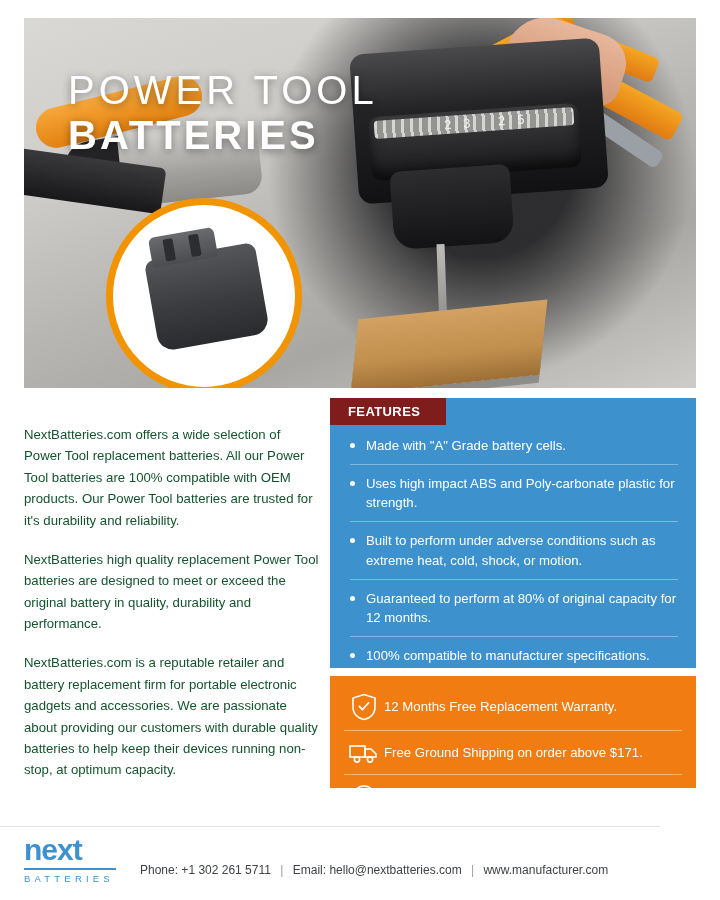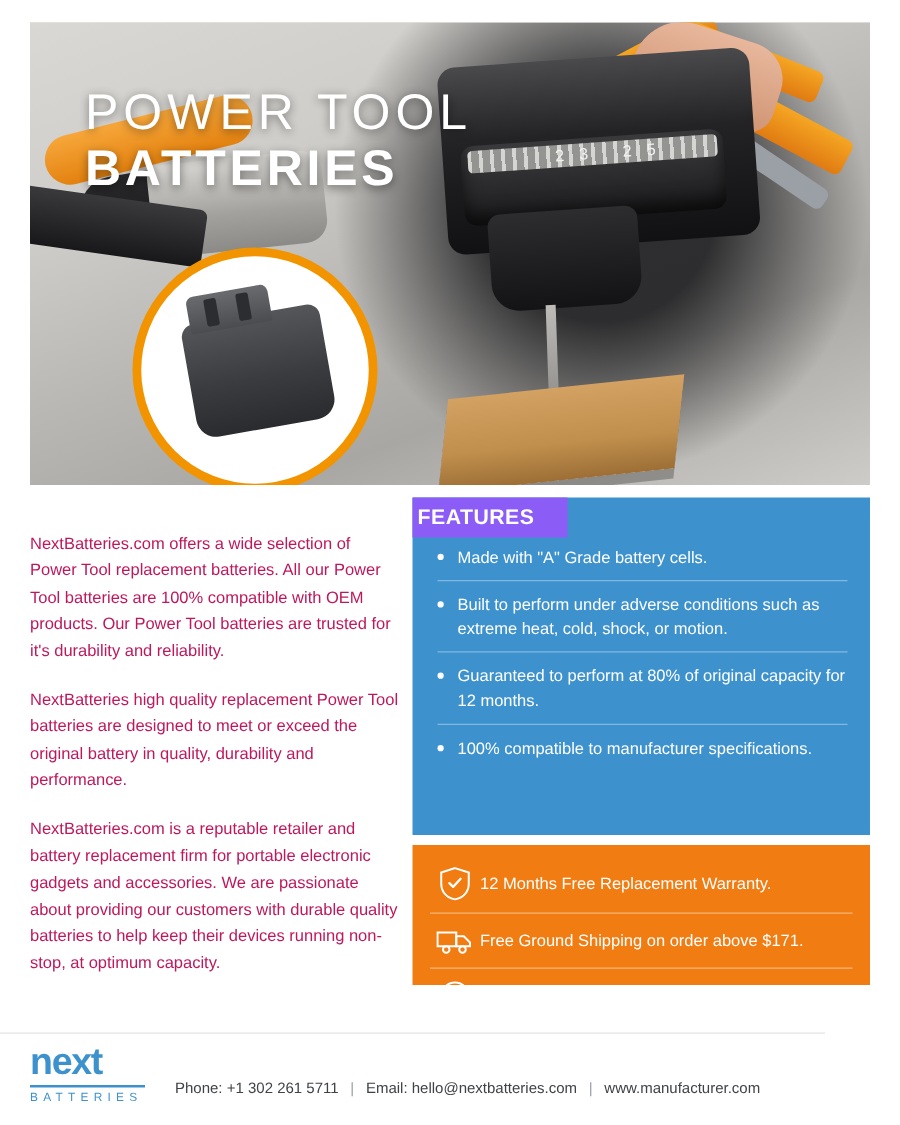--- a/index.html
+++ b/index.html
@@ -171,40 +171,40 @@
   .circle-inset .batt:after {
     content:""; position: absolute; left: 22px; top: -18px;
     width: 10px; height: 22px; background: #2c2d30; border-radius: 2px;
     box-shadow: 26px 0 0 #2c2d30;
   }
 
   
   .copy {
     position: absolute; left: 24px; top: 424px;
     width: 296px;
-    color: #be185d;
+    color: #14532d;
     font-size: 13.2px;
     line-height: 1.62;
   }
   .copy p { margin: 0 0 18px 0; }
 
   
   .features {
     position: absolute; left: 330px; top: 398px;
     width: 366px; height: 270px;
     background: #3d92ce;
   }
   .features-tab {
     position: absolute; left: 0; top: 0;
-    background: #8b5cf6;
+    background: #7f1d1d;
     color: #ffffff;
-    font-size: 17px;
+    font-size: 13px;
     font-weight: 700;
     letter-spacing: .4px;
-    padding: 6px 26px 6px 4px;
+    padding: 6px 26px 6px 18px;
   }
   .features ul {
     list-style: none;
     margin: 38px 0 0 0;
     padding: 0 18px 0 20px;
   }
   .features li {
     position: relative;
     color: #ffffff;
     font-size: 13.2px;
@@ -309,20 +309,21 @@
   <div class="copy">
     <p>NextBatteries.com offers a wide selection of Power Tool replacement batteries. All our Power Tool batteries are 100% compatible with OEM products. Our Power Tool batteries are trusted for it's durability and reliability.</p>
     <p>NextBatteries high quality replacement Power Tool batteries are designed to meet or exceed the original battery in quality, durability and performance.</p>
     <p>NextBatteries.com is a reputable retailer and battery replacement firm for portable electronic gadgets and accessories. We are passionate about providing our customers with durable quality batteries to help keep their devices running non-stop, at optimum capacity.</p>
   </div>
 
   <div class="features">
     <div class="features-tab">FEATURES</div>
     <ul>
       <li>Made with "A" Grade battery cells.</li>
+      <li>Uses high impact ABS and Poly-carbonate plastic for strength.</li>
       <li>Built to perform under adverse conditions such as extreme heat, cold, shock, or motion.</li>
       <li>Guaranteed to perform at 80% of original capacity for 12 months.</li>
       <li>100% compatible to manufacturer specifications.</li>
     </ul>
   </div>
 
   <div class="offers">
 
     <div class="offer-row">
       <span class="offer-icon">

